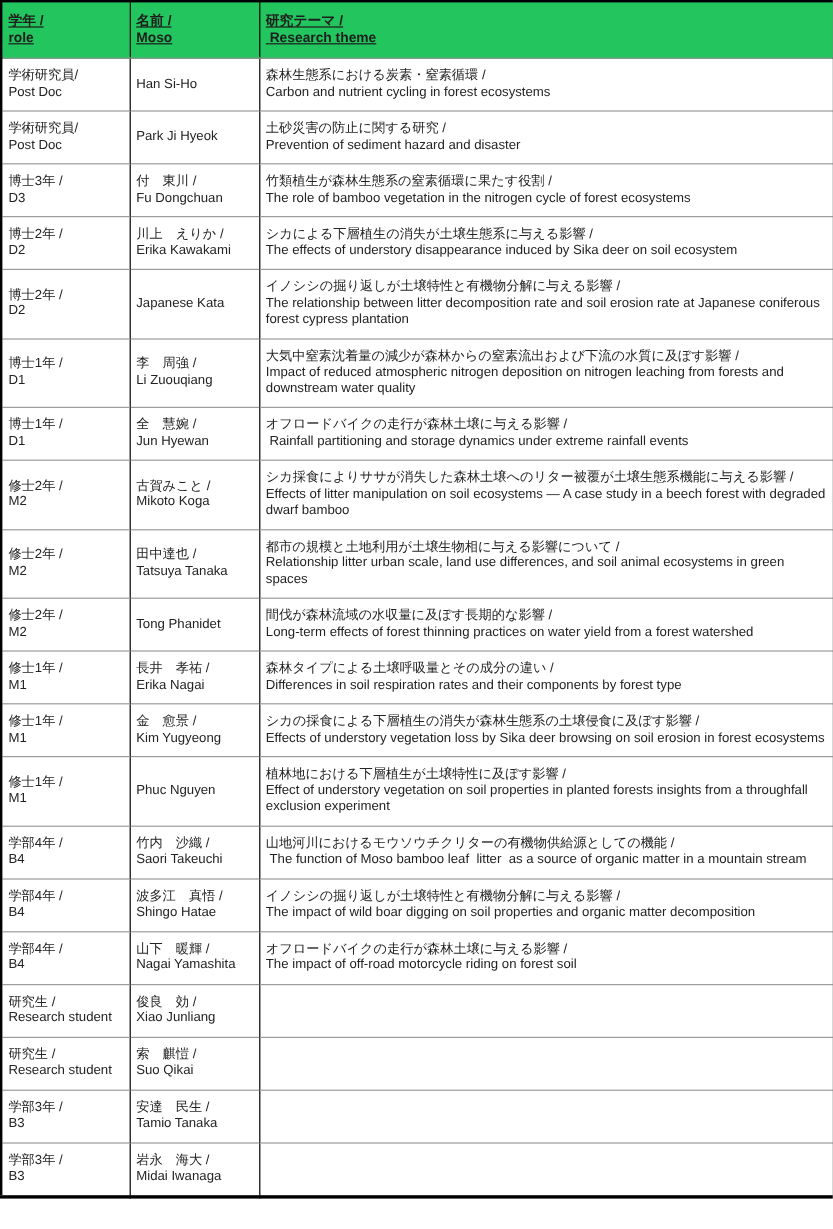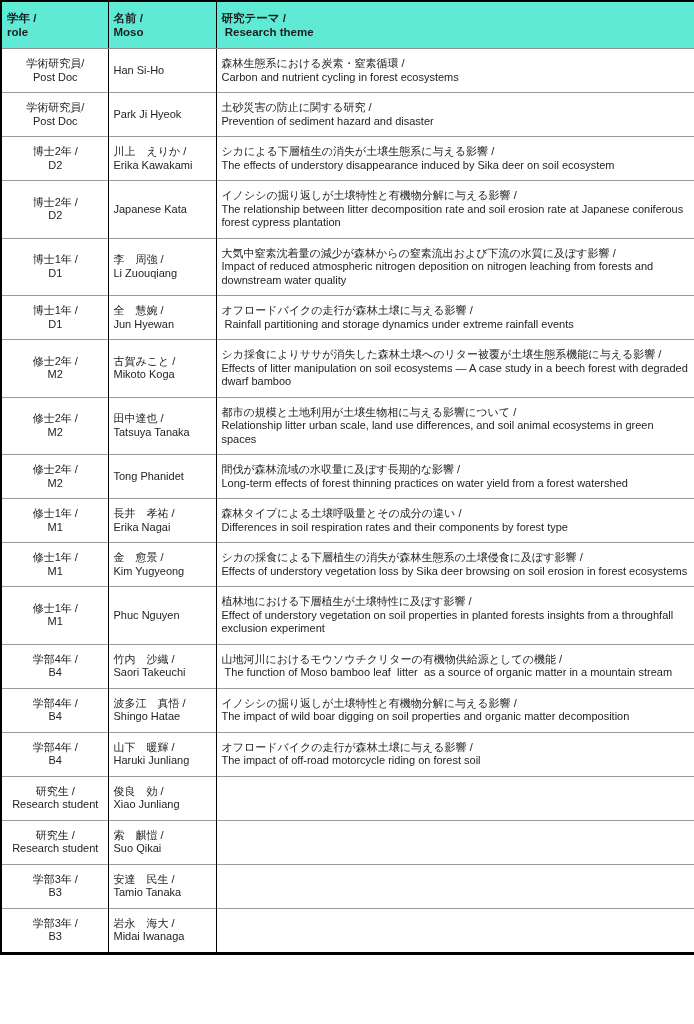--- a/index.html
+++ b/index.html
@@ -17,43 +17,44 @@
     border-collapse: collapse;
     table-layout: fixed;
     border: 2px solid #000000;
     border-bottom-width: 3px;
   }
   col.c1 { width: 107px; }
   col.c2 { width: 108px; }
   col.c3 { width: 479px; }
 
   thead th {
-    background: #5eead4;
+    background: #22c55e;
     text-align: left;
     vertical-align: middle;
     font-size: 11.5px;
     font-weight: bold;
     line-height: 14px;
     padding: 9px 4px 9px 5px;
     border-left: 1px solid #000000;
     border-bottom: 1px solid #8f8f8f;
     color: #1d1d1d;
+    text-decoration: underline;
   }
   thead th:first-child { border-left: none; }
 
   tbody td {
     vertical-align: middle;
     font-size: 11px;
     line-height: 13.5px;
     padding: 8px 4px 8px 5px;
     border-left: 1px solid #000000;
     border-top: 1px solid #9b9b9b;
     overflow: hidden;
   }
-  tbody td:first-child { border-left: none; text-align: center; }
+  tbody td:first-child { border-left: none; }
   tbody tr:first-child td { border-top: none; }
 
   .ln {
     display: block;
     white-space: pre-wrap;
     word-wrap: break-word;
   }
 </style>
 </head>
 <body>
@@ -104,20 +105,34 @@
     <td>
 
       <span class="ln">Park Ji Hyeok</span>
     </td>
     <td>
       <span class="ln">土砂災害の防止に関する研究 /</span>
       <span class="ln">Prevention of sediment hazard and disaster</span>
     </td>
   </tr>
 
+  <tr>
+    <td>
+      <span class="ln">博士3年 /</span>
+      <span class="ln">D3</span>
+    </td>
+    <td>
+      <span class="ln">付　東川 /</span>
+      <span class="ln">Fu Dongchuan</span>
+    </td>
+    <td>
+      <span class="ln">竹類植生が森林生態系の窒素循環に果たす役割 /</span>
+      <span class="ln">The role of bamboo vegetation in the nitrogen cycle of forest ecosystems</span>
+    </td>
+  </tr>
 
   <tr>
     <td>
       <span class="ln">博士2年 /</span>
       <span class="ln">D2</span>
     </td>
     <td>
       <span class="ln">川上　えりか /</span>
       <span class="ln">Erika Kawakami</span>
     </td>
@@ -292,21 +307,21 @@
     </td>
   </tr>
 
   <tr>
     <td>
       <span class="ln">学部4年 /</span>
       <span class="ln">B4</span>
     </td>
     <td>
       <span class="ln">山下　暖輝 /</span>
-      <span class="ln">Haruki Junliang</span>
+      <span class="ln">Nagai Yamashita</span>
     </td>
     <td>
       <span class="ln">オフロードバイクの走行が森林土壌に与える影響 /</span>
       <span class="ln">The impact of off-road motorcycle riding on forest soil</span>
     </td>
   </tr>
 
   <tr>
     <td>
       <span class="ln">研究生 /</span>

